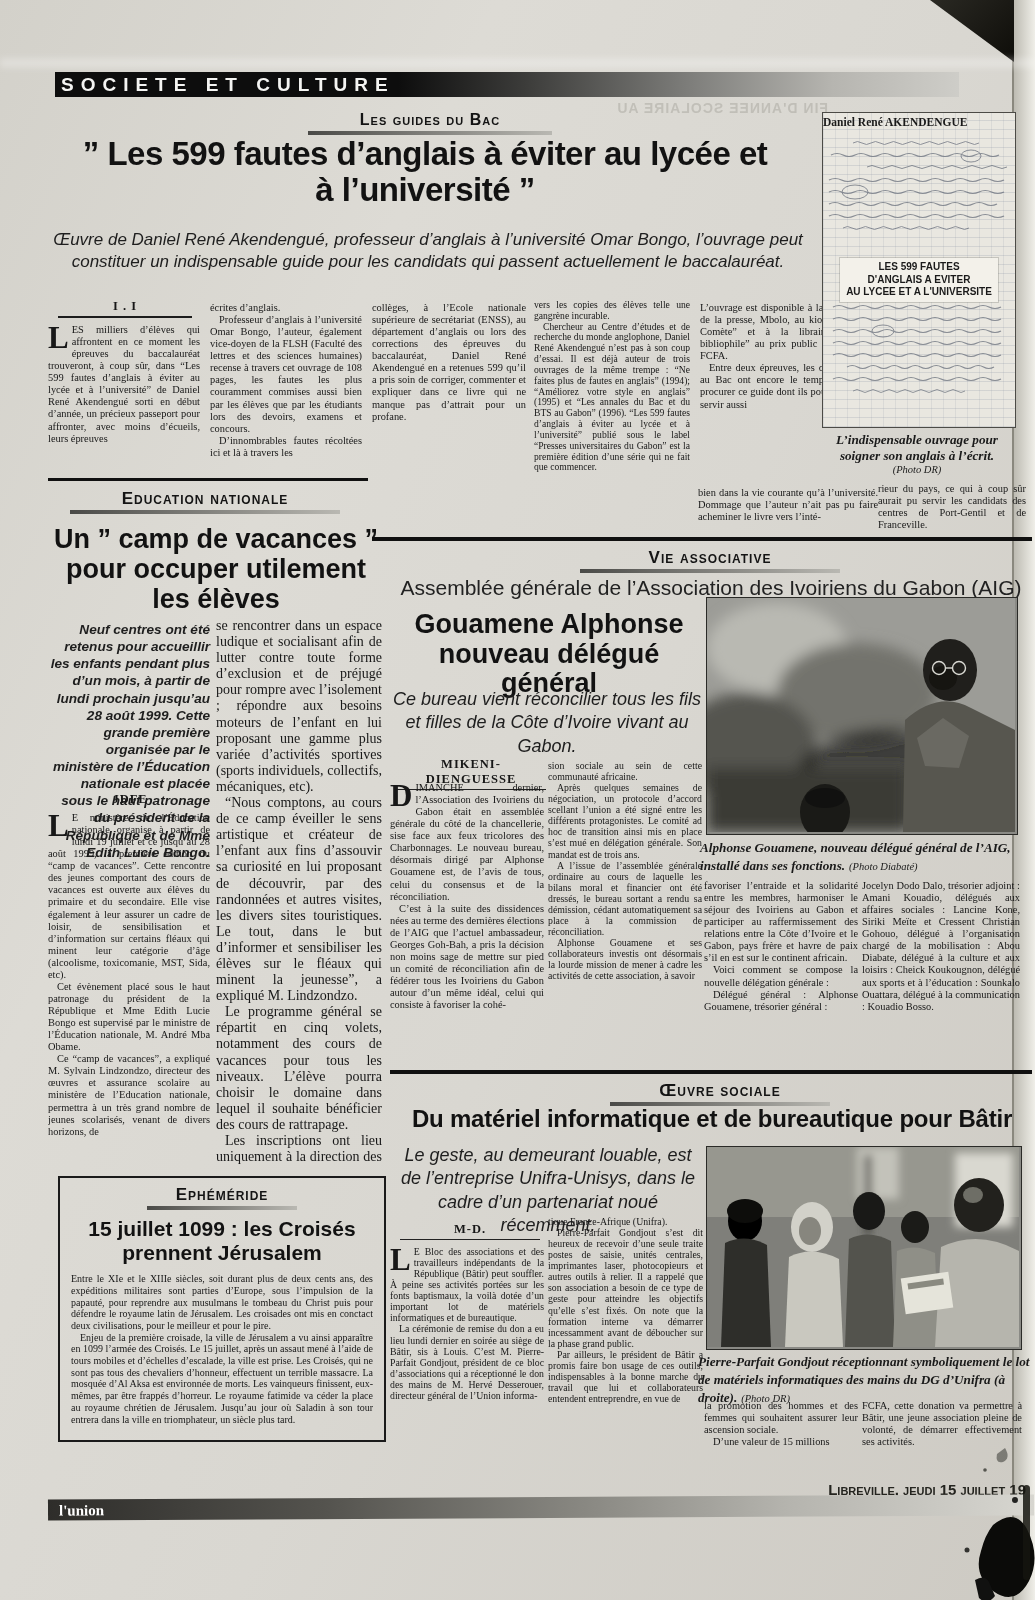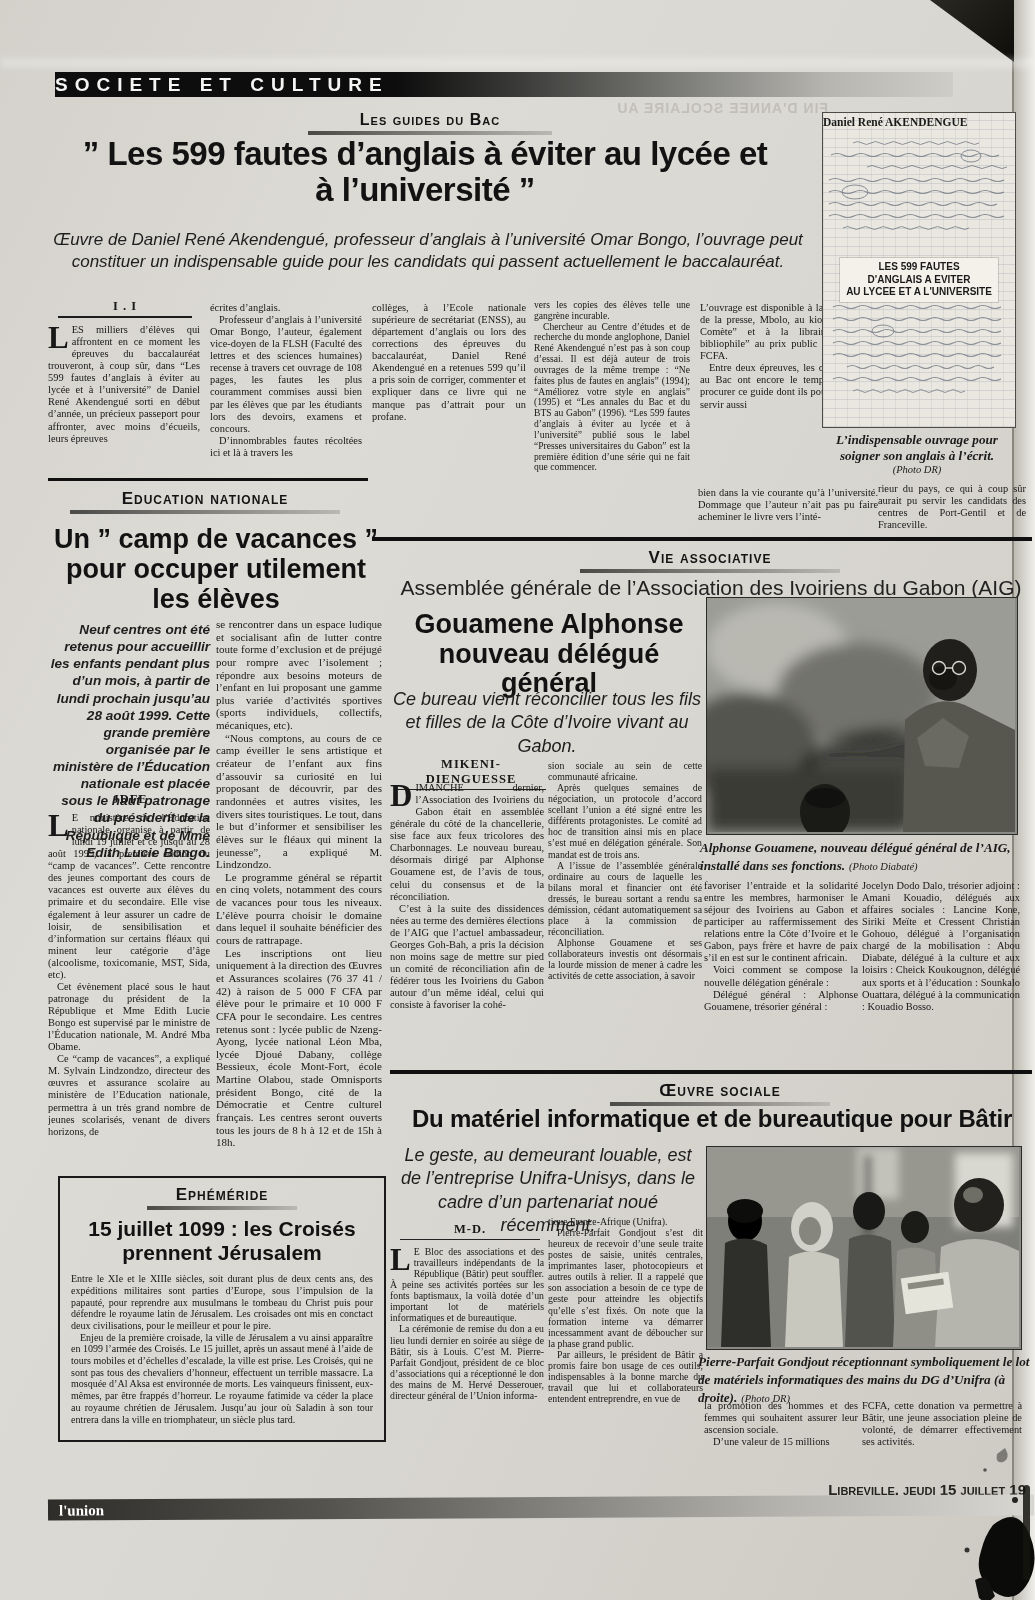--- a/index.html
+++ b/index.html
@@ -1,21 +1,21 @@
 <!DOCTYPE html>
 <html><head>
 <meta charset="utf-8">
 <style>
   html,body{margin:0;padding:0;background:#9e9c96;}
   .page{position:relative;width:1035px;height:1600px;overflow:hidden;
     background:linear-gradient(115deg,#d3d1ca 0%,#dddbd5 28%,#d9d7d1 55%,#cdcac3 100%);
     font-family:"Liberation Serif",serif;color:#1a1a1a;}
   .abs{position:absolute;}
   
-  .secbar{height:25px;line-height:25px;padding-left:0;color:#f4f4f2;
+  .secbar{height:25px;line-height:25px;padding-left:6px;color:#f4f4f2;
     font-family:"Liberation Sans",sans-serif;font-weight:bold;font-size:19px;letter-spacing:7px;
     background:linear-gradient(to right,#0d0d0d 0%,#0d0d0d 38%,#3c3c3a 52%,#7d7d7a 70%,#b6b5b0 86%,#cecdc8 100%);}
   
   .seclabel{text-align:center;font-family:"Liberation Sans",sans-serif;font-weight:bold;
     font-variant:small-caps;font-size:17px;letter-spacing:1px;color:#141414;line-height:1;}
   .label-bar{height:4px;margin-top:3px;background:linear-gradient(to right,#4a4a47,#b9b8b2);}
   
   .hl{font-family:"Liberation Sans",sans-serif;font-weight:bold;text-align:center;color:#121212;}
   .hl-lead{font-size:33px;line-height:1.1;letter-spacing:-0.5px;}
   .hl-edu{font-size:27px;line-height:1.12;}
@@ -30,21 +30,21 @@
   .sf-oeu{font-size:18px;line-height:1.3;text-align:center;}
   
   .byl{font-family:"Liberation Serif",serif;font-weight:bold;font-size:12.5px;text-align:center;
     letter-spacing:1px;color:#171717;padding-bottom:2px;}
   .byl-rule{border-bottom:2px solid #1c1c1c;}
   .byl-rule1{border-bottom:1.5px solid #222;}
   
   .col{font-size:10.4px;line-height:1.16;text-align:justify;overflow:hidden;color:#181818;}
   .col-sm{font-size:9.6px;line-height:1.13;}
   .col-sm2{font-size:9.8px;line-height:1.13;}
-  .col-lg{font-size:11px;line-height:1.15;}
+  .col-lg{font-size:14px;line-height:1.15;}
   .col p{margin:0;text-indent:9px;}
   .col p.first{text-indent:0;}
   p.dropcap::first-letter{float:left;font-size:31px;line-height:25px;padding:1px 3px 0 0;font-weight:bold;}
   
   .rule{background:#101010;}
   
   .fig1{background:#e9e7e0;border:1px solid #4c4b46;
     background-image:repeating-linear-gradient(0deg,rgba(130,140,158,.22) 0 1px,transparent 1px 9px),
       repeating-linear-gradient(90deg,rgba(130,140,158,.15) 0 1px,transparent 1px 12px);}
   .fig1-head{position:absolute;top:3px;left:0;right:0;text-align:left;font-weight:bold;font-size:11.5px;}

